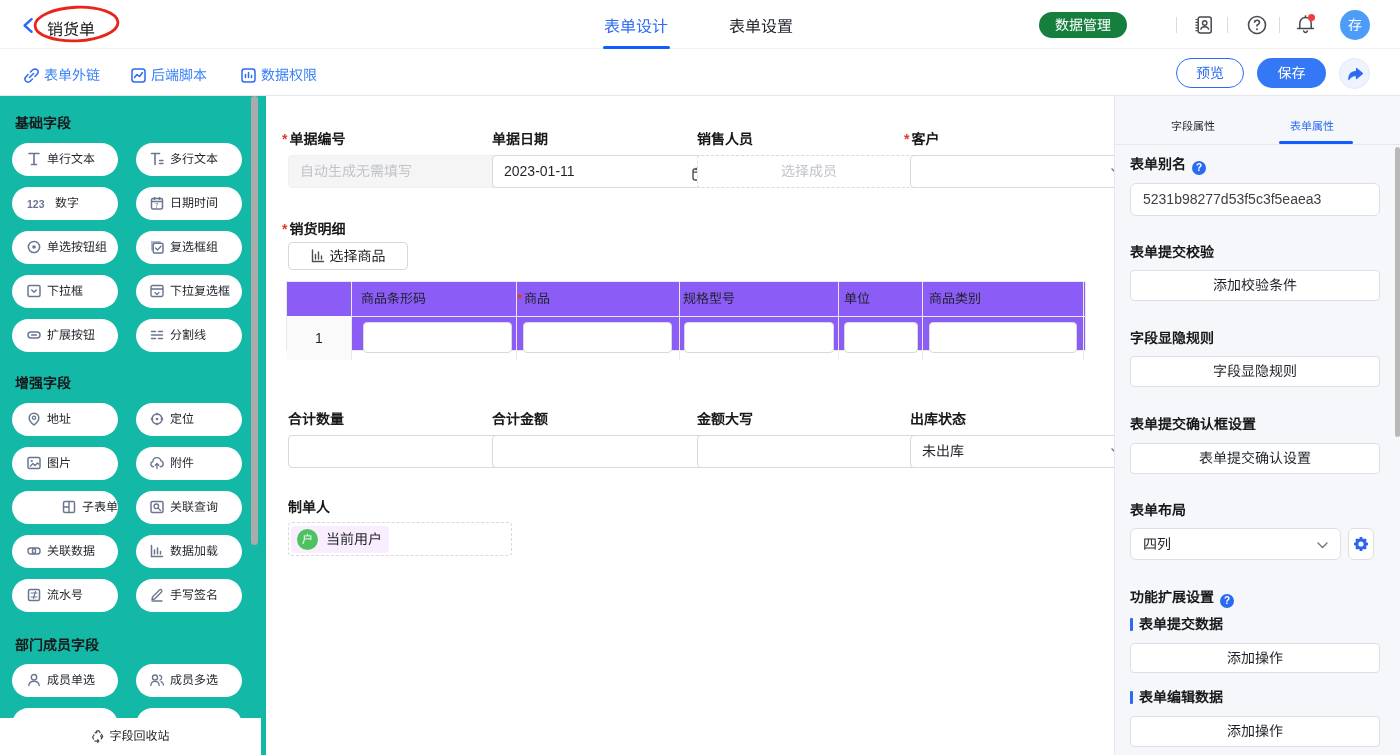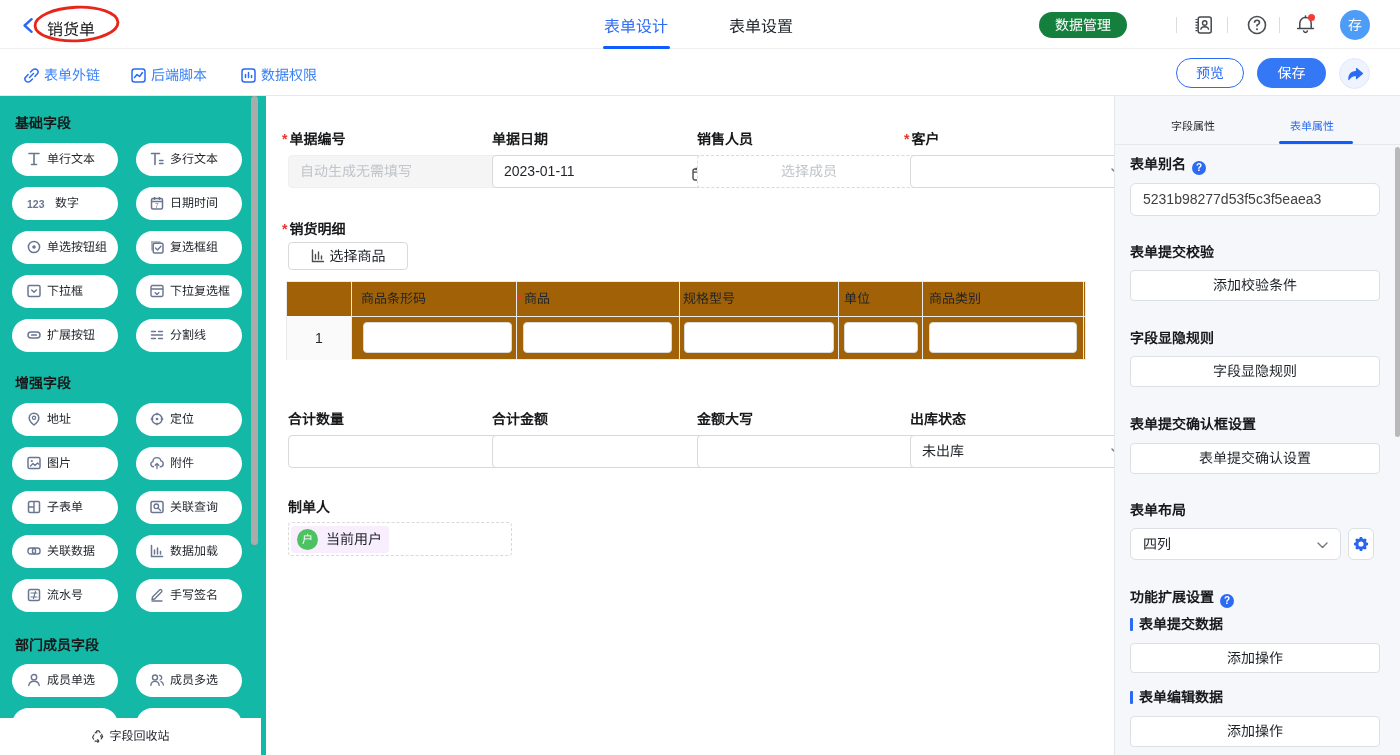--- a/index.html
+++ b/index.html
@@ -45,21 +45,21 @@
 .flabel { position:absolute; font-size:14px; font-weight:700; color:#17181a; height:14px; line-height:14px; }
 .req:before { content:"*"; color:#e8362c; margin-right:2px; font-weight:700; }
 .flabel.req { margin-left:-6px; }
 .finput { position:absolute; width:224px; height:33px; border:1px solid #d9d9d9; border-radius:4px; background:#fff; line-height:31px; padding-left:11px; font-size:14px; }
 .finput.disabled { background:#f5f5f5; border-color:#f0f0f0; color:#c1c4c9; }
 .finput.dashed { border-style:dashed; text-align:center; padding-left:0; color:#c1c4c9; }
 .fc1 { left:22px; } .fc2 { left:226px; } .fc3 { left:431px; } .fc4 { left:644px; }
 .chev { position:absolute; right:11px; top:12px; width:11px; height:7px; }
 
 
-.dtable { position:absolute; left:20px; top:185px; width:800px; height:79px; border:1px solid #e9eaec; background:#a16207; }
+.dtable { position:absolute; left:20px; top:185px; width:800px; height:70px; border:1px solid #e9eaec; background:#8b5cf6; }
 .dtable .vline { position:absolute; top:0; width:1px; height:78px; background:#e9eaec; }
 .dtable .hline { position:absolute; left:0; top:34px; width:798px; height:1px; background:#e9eaec; }
 .th { position:absolute; top:10px; font-size:13px; color:#1f2329; height:14px; line-height:14px; font-weight:400; }
 .cell-in { position:absolute; top:40px; height:31px; border:1px solid #d9d9d9; border-radius:4px; background:#fff; }
 .numcell { position:absolute; left:0; top:34px; width:64px; height:44px; background:#fafafa; text-align:center; line-height:44px; color:#1f2329; }
 
 .selbtn { position:absolute; left:22px; top:146px; width:120px; height:28px; border:1px solid #d9d9d9; border-radius:4px; background:#fff; text-align:center; line-height:26px; font-size:14px; color:#1f2329; }
 .tag-user { position:absolute; left:25px; top:430px; width:98px; height:27px; background:#f8eefe; border-radius:4px; line-height:27px; padding-left:35px; font-size:14px; }
 .gcircle { position:absolute; left:3px; top:3px; width:21px; height:21px; border-radius:50%; background:#4ec162; }
 
@@ -194,21 +194,21 @@
         </svg></span>定位</div>
   <div class="fbtn col1" style="top:351px;"><span class="ic"><svg width="14" height="14" viewBox="0 0 14 14">
           <rect x="1" y="1.5" width="12" height="11" rx="1.5" fill="none" stroke="#6a7690" stroke-width="1.5"></rect>
           <circle cx="4.8" cy="5" r="1.1" fill="#6a7690"></circle>
           <path d="M3 10.5 L6 7.5 L8 9.5 L10.5 7 L12 8.5" fill="none" stroke="#6a7690" stroke-width="1.3" stroke-linejoin="round"></path>
         </svg></span>图片</div>
   <div class="fbtn col2 c2" style="top:351px;"><span class="ic"><svg width="14" height="14" viewBox="0 0 14 14">
           <path d="M3.5 10.8 C2 10.8 .8 9.6 .8 8.1 C.8 6.8 1.7 5.8 2.9 5.5 C3 3.3 4.8 1.6 7 1.6 C9 1.6 10.6 3 11 4.9 C12.3 5.2 13.2 6.3 13.2 7.7 C13.2 9.4 11.9 10.8 10.2 10.8" fill="none" stroke="#6a7690" stroke-width="1.4" stroke-linecap="round"></path>
           <path d="M7 12.5 V7.5 M5.2 9.2 L7 7.4 L8.8 9.2" fill="none" stroke="#6a7690" stroke-width="1.3" stroke-linecap="round" stroke-linejoin="round"></path>
         </svg></span>附件</div>
-  <div class="fbtn col1" style="top:395px;"><span class="ic"><svg width="14" height="14" viewBox="0 0 14 14">
+  <div class="fbtn col1" style="top:395px;text-align:right;"><span class="ic"><svg width="14" height="14" viewBox="0 0 14 14">
           <rect x="1.5" y="1.5" width="11" height="11" rx="1.5" fill="none" stroke="#6a7690" stroke-width="1.5"></rect>
           <path d="M7 1.5 v11 M1.5 7 h5.5" stroke="#6a7690" stroke-width="1.4"></path>
         </svg></span>子表单</div>
   <div class="fbtn col2 c2" style="top:395px;"><span class="ic"><svg width="14" height="14" viewBox="0 0 14 14">
           <rect x="1" y="1.5" width="12" height="11" rx="1.5" fill="none" stroke="#6a7690" stroke-width="1.5"></rect>
           <circle cx="6.3" cy="6.3" r="2.3" fill="none" stroke="#6a7690" stroke-width="1.3"></circle>
           <path d="M8 8 L10.5 10.5" stroke="#6a7690" stroke-width="1.3" stroke-linecap="round"></path>
         </svg></span>关联查询</div>
   <div class="fbtn col1" style="top:439px;"><span class="ic"><svg width="14" height="14" viewBox="0 0 14 14">
           <rect x="1" y="4" width="7.5" height="6" rx="2.5" fill="none" stroke="#6a7690" stroke-width="1.4"></rect>

